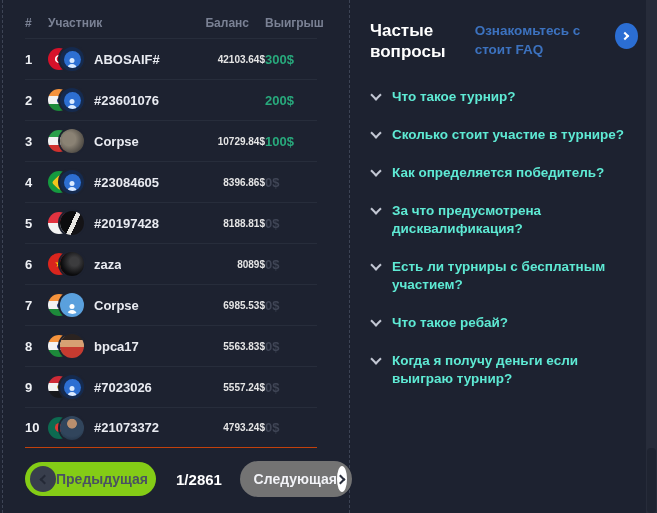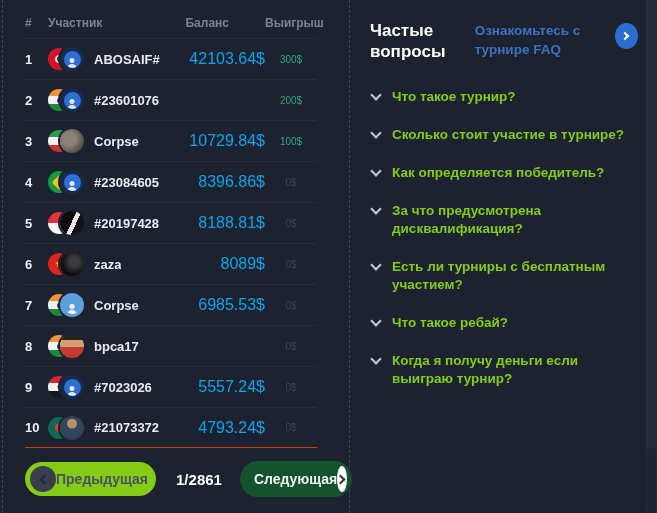--- a/index.html
+++ b/index.html
@@ -14,29 +14,29 @@
   
   .right-strip { position:absolute; left:646px; top:0; width:11px; height:513px; background:#272c3a; }
   .strip-thumb { position:absolute; left:1px; top:448px; width:9px; height:65px; background:#1f2431; border-radius:4px; }
 
   
   .table-panel { position:absolute; left:0; top:0; width:350px; padding:0 33px 0 25px; }
   .thead { display:flex; align-items:flex-end; height:38px; padding-bottom:8px; color:#7a8194; font-size:12px; font-weight:bold; }
   .col-rank { width:23px; flex:none; }
   .col-participant { flex:1; display:flex; align-items:center; min-width:0; }
   .col-balance { width:88px; flex:none; text-align:right; }
-  .col-win { width:52px; flex:none; text-align:center; }
-  .thead .col-balance { padding-right:36px; }
+  .col-win { width:52px; flex:none; text-align:left; }
+  .thead .col-balance { padding-right:16px; }
 
   .trow { display:flex; align-items:center; height:41px; border-top:1px solid #272d3b; }
   #rows .trow:last-child { border-bottom:1px solid #c2410c; }
   .rank { font-size:13px; font-weight:bold; color:#eef0f4; }
   .pname { margin-left:10px; font-size:13px; font-weight:600; color:#e9ebf1; white-space:nowrap; overflow:hidden; }
-  .bal { font-size:16px; font-weight:normal; color:#0ea5e9; }
-  .win { font-size:10px; font-weight:normal; }
+  .bal { font-size:10px; font-weight:bold; color:#e5e5e5; }
+  .win { font-size:13px; font-weight:bold; }
   .win.positive { color:#28a97c; }
   .win.zero { color:#3f4555; }
 
   
   .flag { width:22px; height:22px; border-radius:50%; flex:none; overflow:hidden;
           display:flex; align-items:center; justify-content:center; position:relative; }
   .flag .emblem { font-size:10px; line-height:1; }
   .flag.turkey { background:#d6122a; } .flag.turkey .emblem { color:#fff; font-size:11px; }
   .flag.vietnam { background:#da251d; } .flag.vietnam .emblem { color:#ffcd00; font-size:10px; }
   .flag.india { background:linear-gradient(180deg,#f5933c 0 34%,#f2f2f2 34% 66%,#1d8a3a 66%); }
@@ -68,38 +68,38 @@
   .pagination { display:flex; align-items:center; margin-top:13px; }
   .pg-btn { border:none; display:flex; align-items:center; cursor:pointer; font-family:inherit; }
   .pg-prev { width:141px; height:34px; border-radius:17px; background:#84cc16; padding:0 8px 0 5px; }
   .pg-prev .pg-circle { width:26px; height:26px; border-radius:50%; background:#383e4c; display:flex; align-items:center; justify-content:center; }
   .pg-prev .pg-label { flex:1; text-align:center; color:#4a5161; font-size:14px; font-weight:bold; }
   .chev-l, .chev-r { width:7px; height:7px; border-left:2px solid; border-bottom:2px solid; display:inline-block; }
   .chev-l { transform:rotate(45deg); margin-left:3px; }
   .chev-r { transform:rotate(-135deg); margin-right:3px; }
   .pg-prev .chev-l { color:#242936; }
   .page-indicator { margin-left:20px; width:75px; text-align:center; font-size:15px; font-weight:bold; color:#ffffff; }
-  .pg-next { margin-left:18px; width:112px; height:36px; border-radius:18px; background:#14532d; padding:0 5px 0 14px; }
+  .pg-next { margin-left:18px; width:112px; height:36px; border-radius:18px; background:#737373; padding:0 5px 0 14px;justify-content:flex-end; }
   .pg-next .pg-label { flex:1; text-align:left; color:#f2f3f7; font-size:14px; font-weight:bold; }
   .pg-next .pg-circle { width:26px; height:26px; border-radius:50%; background:#ffffff; display:flex; align-items:center; justify-content:center; }
   .pg-next .chev-r { color:#2a2f3d; }
 
   
   .faq-panel { position:absolute; left:370px; top:0; width:277px; padding-top:20px; }
   .faq-header { display:flex; align-items:flex-start;gap:17px; }
   .faq-title { width:96px; font-size:17px; line-height:21px; font-weight:bold; color:#ffffff; }
   .faq-link { width:138px; margin-left:2px; margin-top:1px; font-size:13.5px; line-height:19px; font-weight:600; color:#3c72bf; text-decoration:none; cursor:pointer; }
   .faq-arrow { margin-left:auto; margin-right:9px; margin-top:3px; width:26px; height:26px; border-radius:50%;
                background:#2b6ed3; border:none; cursor:pointer; display:flex; align-items:center; justify-content:center; }
   .faq-arrow .chev-r { color:#ffffff; width:6px; height:6px; }
   .faq-list { margin-top:26px; }
   .faq-item { display:flex; align-items:flex-start; margin-bottom:20px; cursor:pointer; }
   .chev-down { flex:none; width:8px; height:8px; border-left:2px solid #c3c8d4; border-bottom:2px solid #c3c8d4;
                transform:rotate(-45deg); margin:3px 4px 0 2px; }
-  .faq-q { margin-left:8px; width:240px; font-size:13.5px; line-height:18px; font-weight:bold; color:#84cc16; }
+  .faq-q { margin-left:8px; width:240px; font-size:13.5px; line-height:18px; font-weight:bold; color:#5eead4; }
 </style>
 </head>
 <body>
 
 <div class="screen">
   <div class="dash-left"></div>
   <div class="dash-mid"></div>
   <div class="right-strip">
     <div class="strip-thumb"></div>
   </div>
@@ -229,20 +229,21 @@
     <span class="col-rank rank">8</span>
     <span class="col-participant">
       <span class="flag india">
               <span class="emblem"></span>
             </span>
       <span class="avatar cartoon-red">
         
       </span>
       <span class="pname">bpca17</span>
     </span>
+    <span class="col-balance bal">5563.83$</span>
     <span class="col-win win zero">0$</span>
   </div>
 
   <div class="trow">
     <span class="col-rank rank">9</span>
     <span class="col-participant">
       <span class="flag egypt">
               <span class="emblem"></span>
             </span>
       <span class="avatar default-blue">
@@ -285,21 +286,21 @@
         <span class="pg-circle">
             <i class="chev-r"></i>
           </span>
       </button>
     </div>
   </div>
 
   <div class="faq-panel">
     <div class="faq-header">
       <h2 class="faq-title">Частые вопросы</h2>
-      <a class="faq-link">Ознакомьтесь с турнире FAQ</a>
+      <a class="faq-link">Ознакомьтесь с стоит FAQ</a>
       <button class="faq-arrow">
         <i class="chev-r"></i>
       </button>
     </div>
     <div id="faq-list" class="faq-list">
   <div class="faq-item">
     <span class="chev-down"></span>
     <span class="faq-q">Что такое турнир?</span>
   </div>
 

